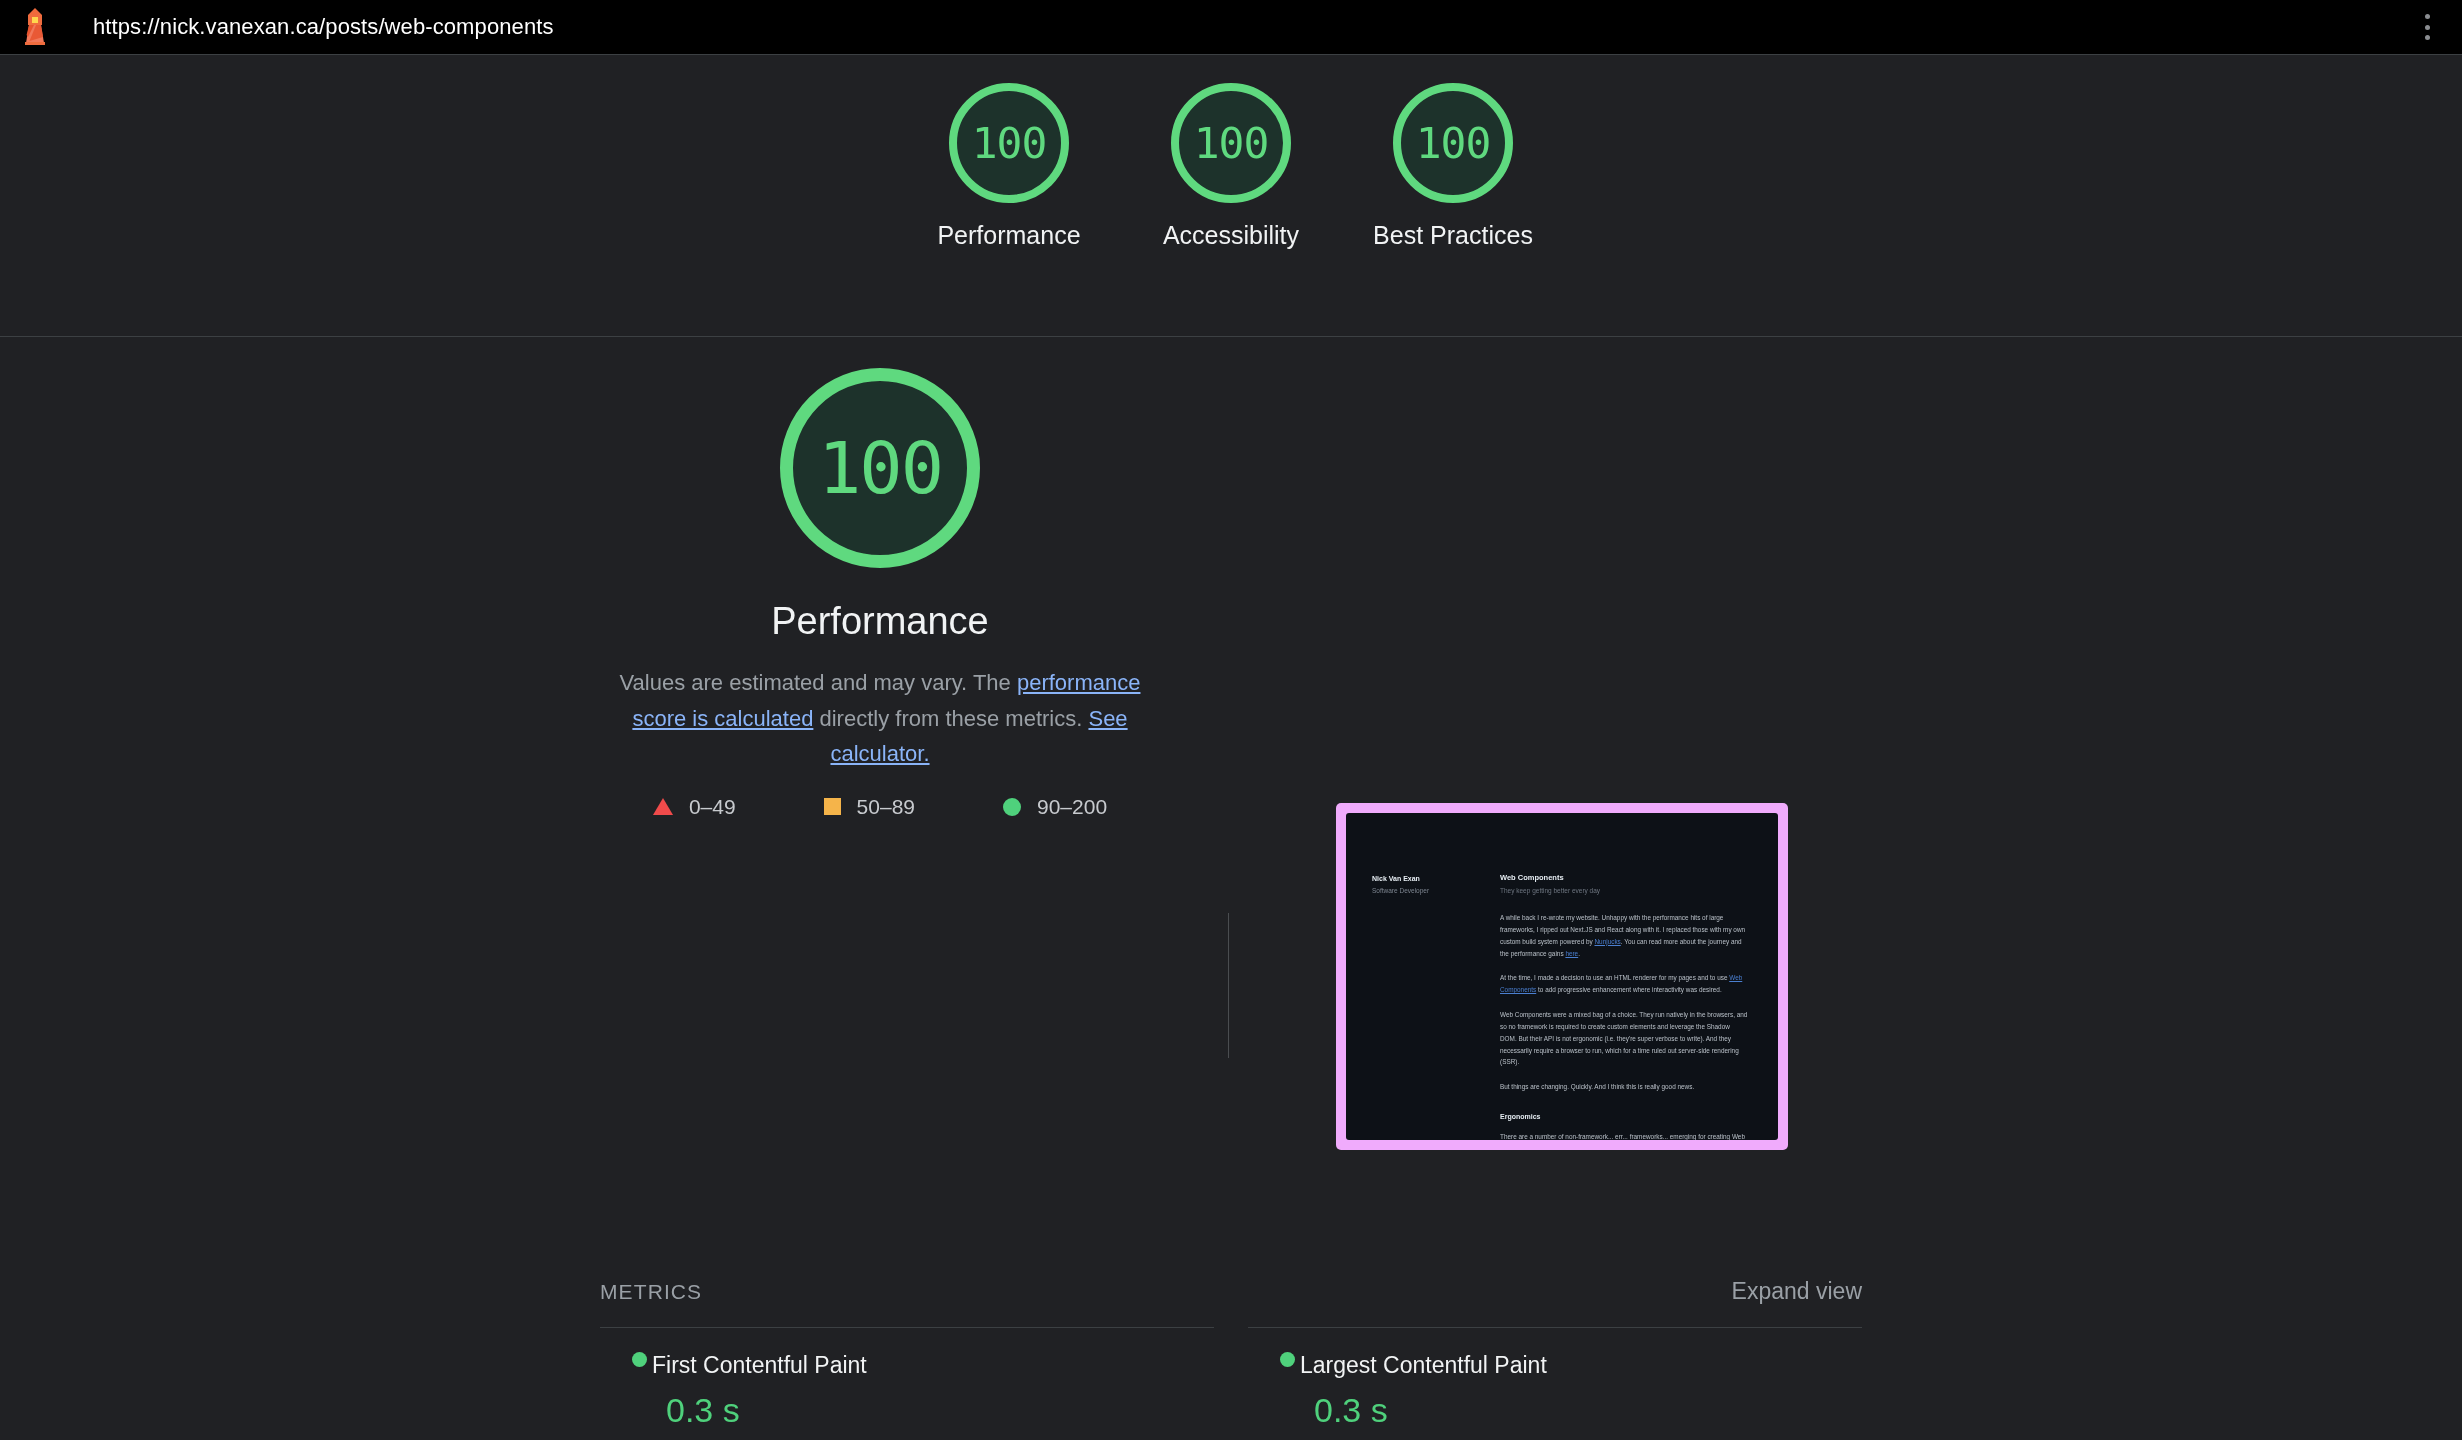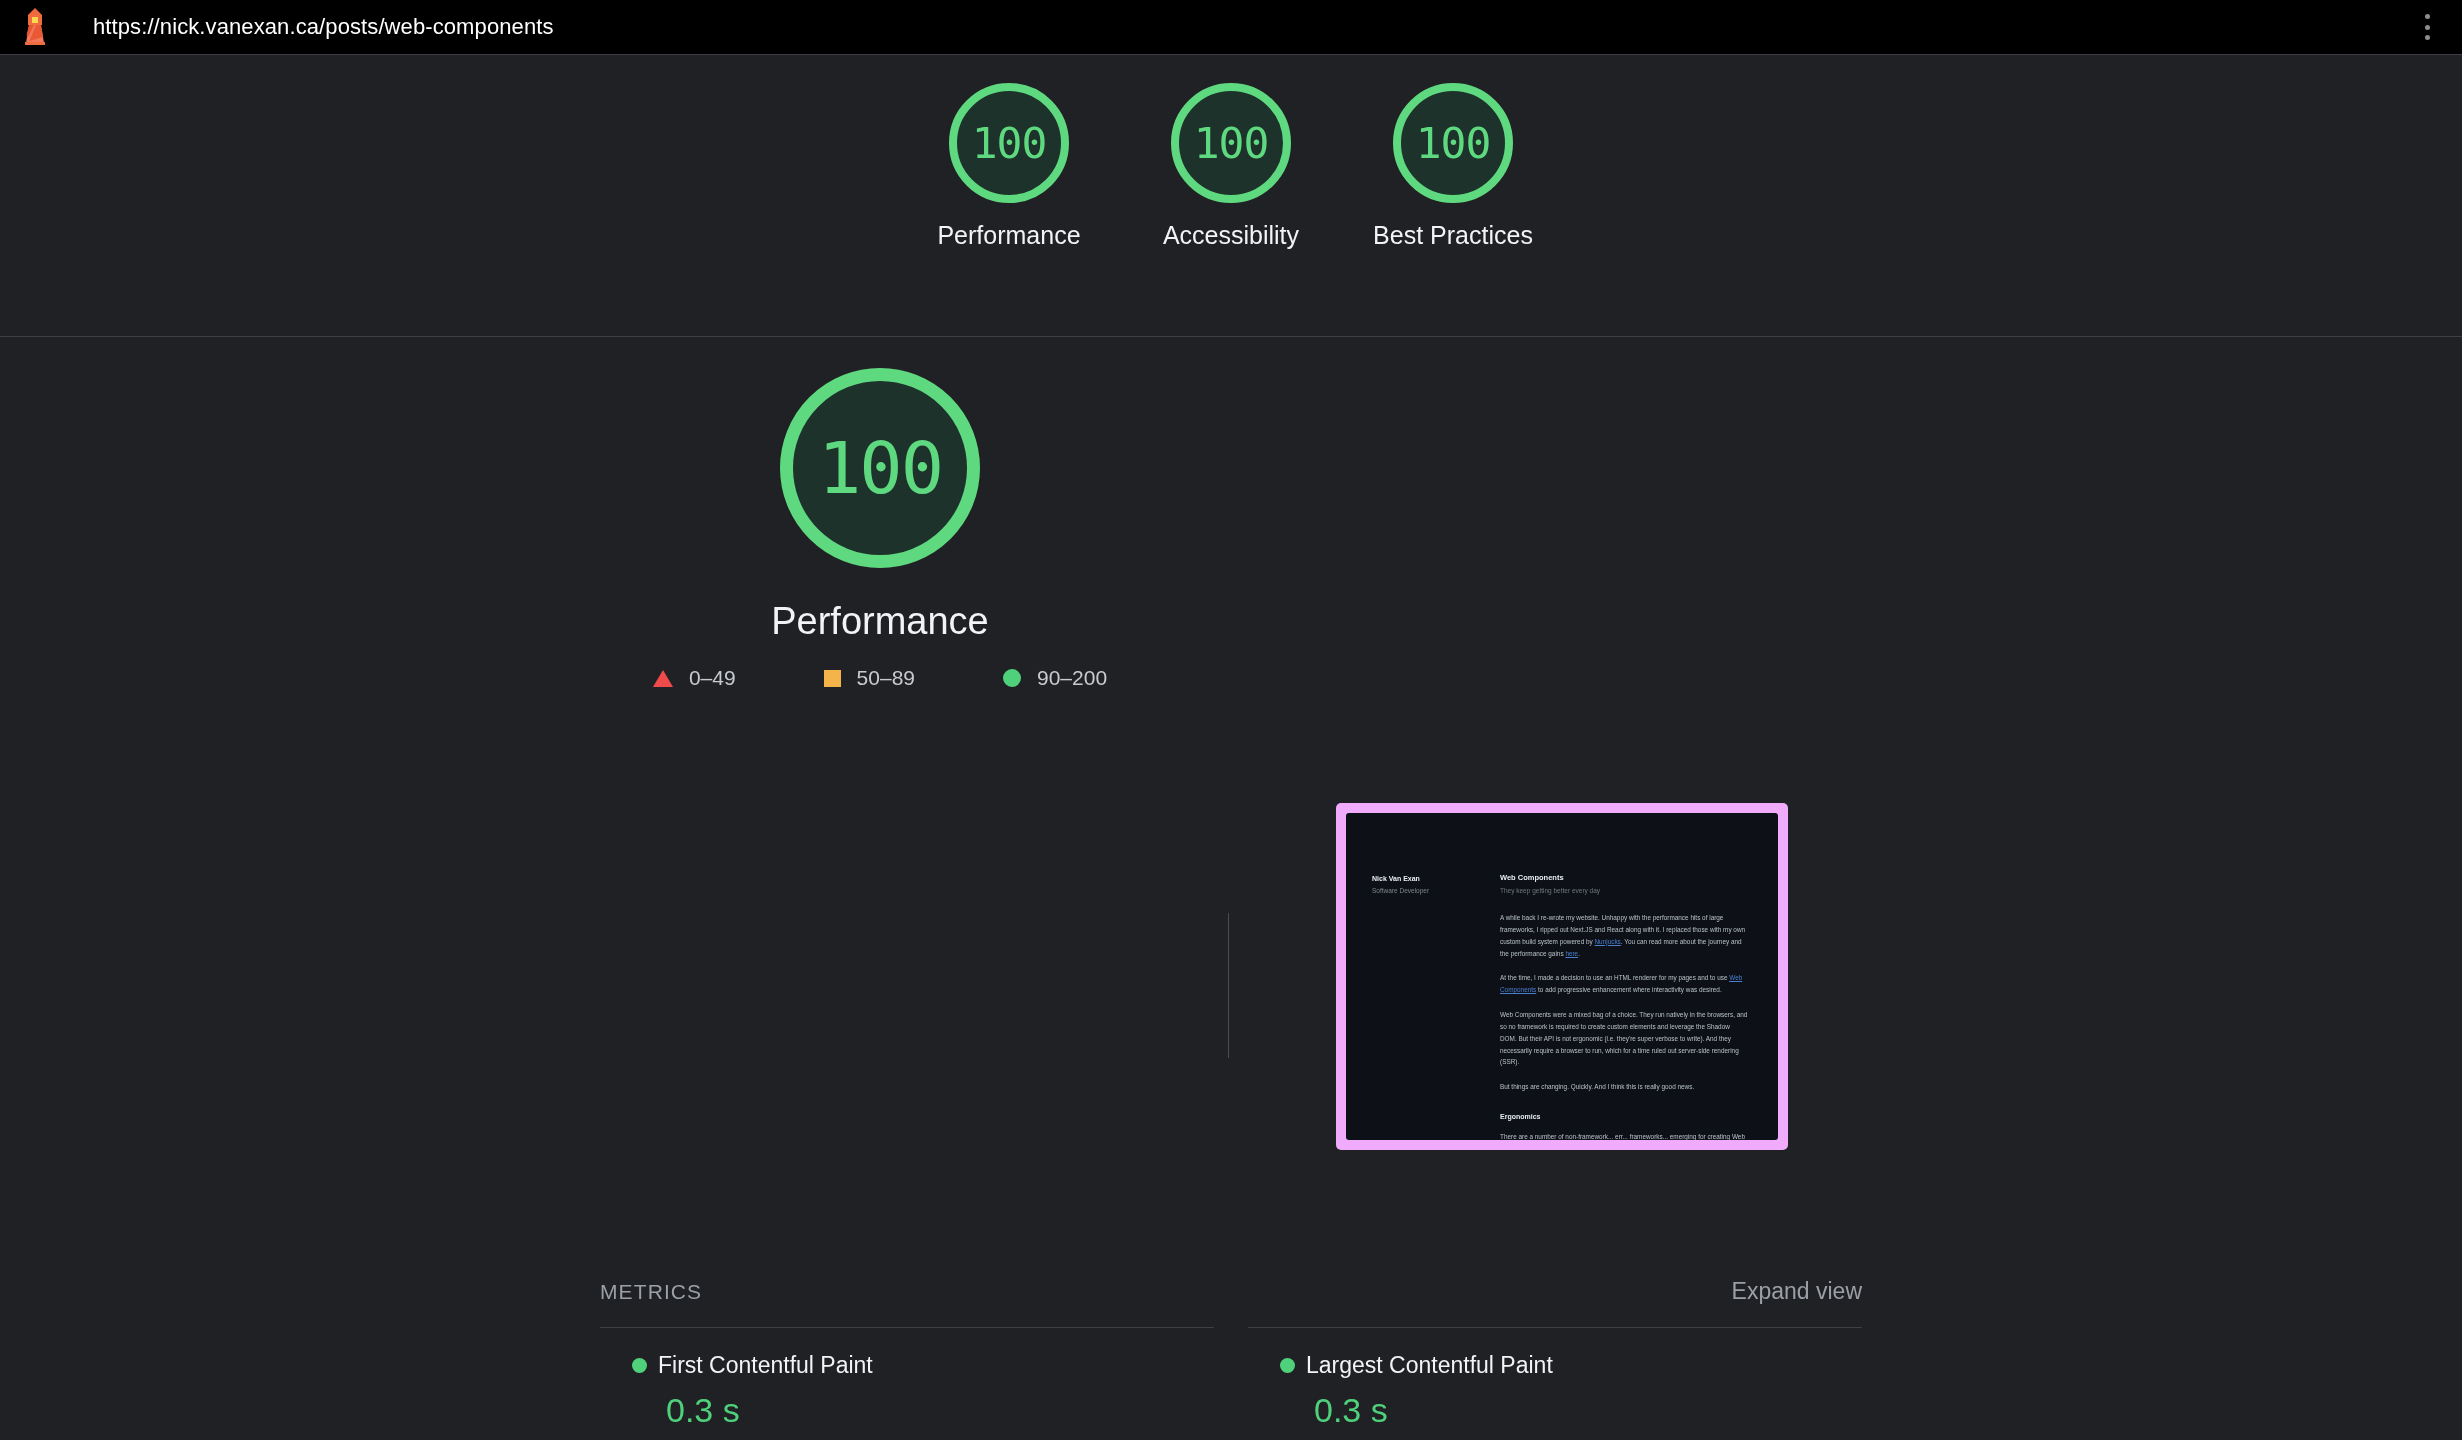--- a/index.html
+++ b/index.html
@@ -275,22 +275,22 @@
     grid-template-columns: 1fr 1fr;
     column-gap: 34px;
   }
   .metric {
     border-top: 1px solid #3c4043;
     padding: 24px 0 34px 32px;
     min-height: 139px;
   }
   .metric-head {
     display: flex;
-    align-items: center;
-    gap: 11px;
+    align-items: flex-start;
+    gap: 5px;
   }
   .metric-dot {
     width: 15px; height: 15px;
     border-radius: 50%;
     background: #4fd17c;
     flex: 0 0 auto;
   }
   .metric-name {
     color: #f1f3f4;
     font-size: 23px;
@@ -354,20 +354,23 @@
 <div class="main">
 
   <div class="hero">
 
     <div class="hero-left">
       <div class="gauge gauge-lg">
         <span class="gauge-num">100</span>
       </div>
       <div class="hero-title">Performance</div>
 
+      <div class="hero-desc">
+        <span>Values are estimated and may vary. The </span><a href="#">performance score is calculated</a><span> directly from these metrics. </span><a href="#">See calculator.</a>
+      </div>
 
       <div class="legend">
         <div class="legend-item">
           <span class="sw-fail"></span>
           <span>0–49</span>
         </div>
         <div class="legend-item">
           <span class="sw-avg"></span>
           <span>50–89</span>
         </div>

